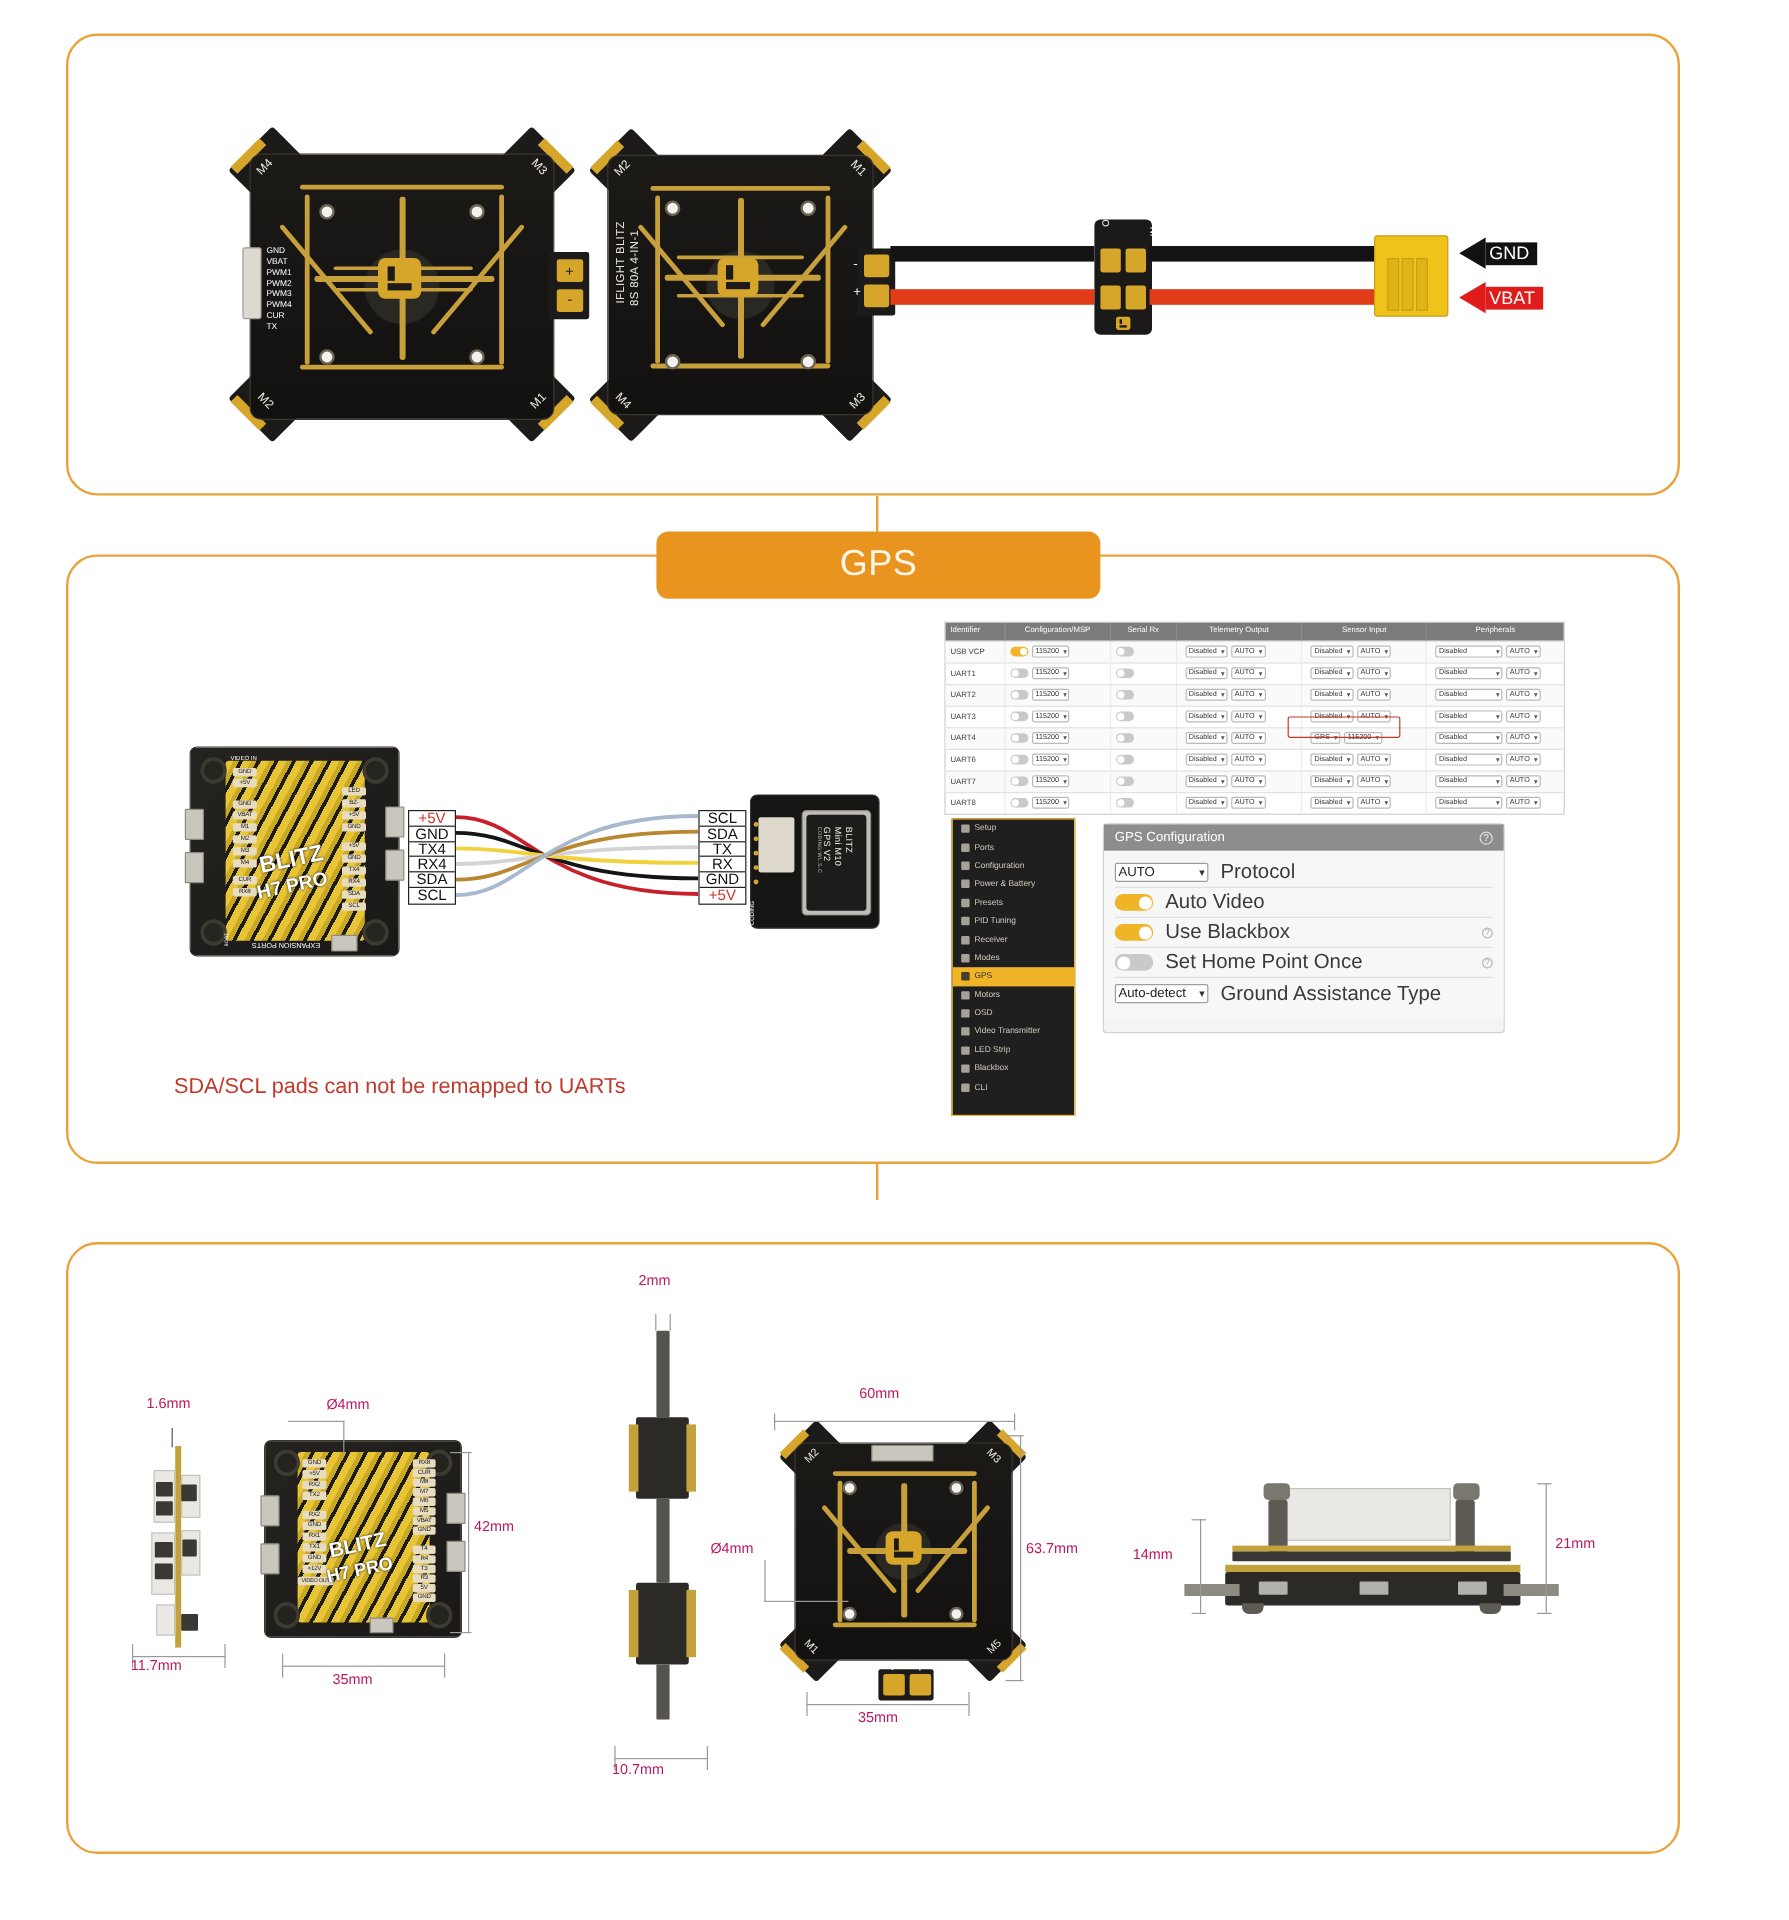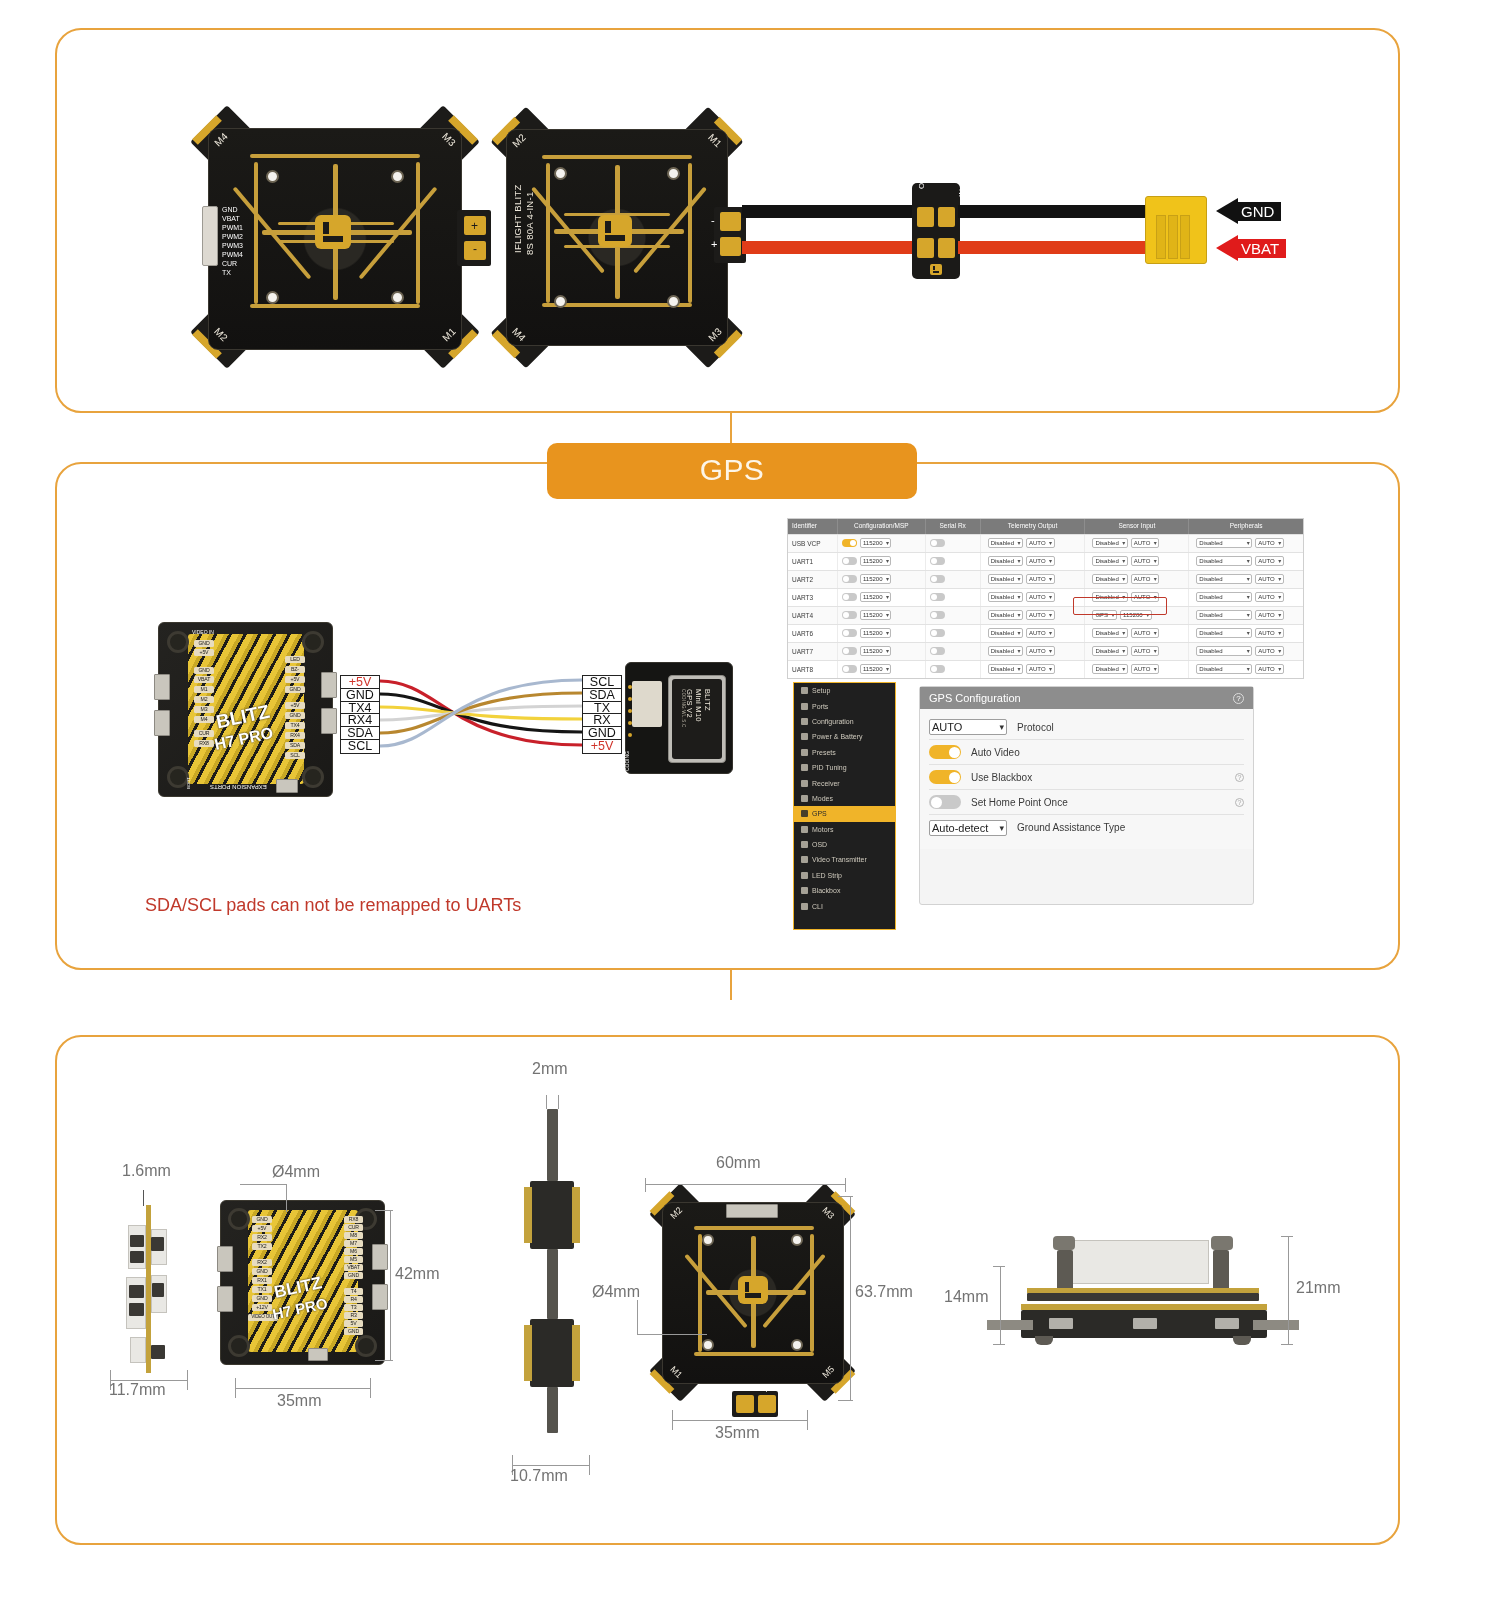--- a/index.html
+++ b/index.html
@@ -172,21 +172,21 @@
   }
   .gps-row:last-child { border-bottom:none; }
   .gps-sel {
     border:1px solid #9e9e9e; background:#fff; border-radius:2px;
     font-size:11px; color:#222; height:16px; width:78px;
     display:inline-flex; align-items:center; padding:0 2px;
     position:relative; justify-content:space-between;
   }
   .gps-sel span.cv { font-size:11px; }
   .gps-sel::after { content:"\25BE"; font-size:9px; color:#333; }
-  .gps-lbl { font-size:10px; color:#3a3a3a; }
+  .gps-lbl { font-size:17px; color:#3a3a3a; }
   .bigtgl {
     width:32px;height:14px;border-radius:8px;background:#c9c9c9;
     position:relative; flex:0 0 auto;
   }
   .bigtgl i { position:absolute;left:1.5px;top:1.5px;width:11px;height:11px;
               border-radius:50%;background:#fff; }
   .bigtgl.on { background:#f0b429; }
   .bigtgl.on i { left:auto; right:1.5px; }
   .helpdot {
     width:9px;height:9px;border-radius:50%;border:1px solid #b5b5b5;
@@ -204,21 +204,21 @@
   }
   .conn-box div:last-child { border-bottom:none; }
   .conn-box div.v5 { color:#d0332a; }
 
   .note-red {
     position:absolute; color:#c0392b; font-size:18px;
   }
 
   
   .dimtext {
-    position:absolute; color:#737373; font-size:16px; white-space:nowrap;
+    position:absolute; color:#be185d; font-size:12px; white-space:nowrap;
   }
   .dimline { position:absolute; background:#555; }
   .ext { position:absolute; background:#999; }
 
   .fc-board {
     position:absolute;
     background:linear-gradient(135deg,#242320 0%,#1a1917 100%);
     border-radius:6px; border:1px solid #3b382f;
   }
   .fc-yellow {
@@ -771,21 +771,21 @@
           <span class="bf-ico" style="display:inline-block;background:#bdb8ac;border-radius:1px;"></span>
           <span>Blackbox</span>
         </div>
         <div class="bf-item">
           <span class="bf-ico" style="display:inline-block;background:#bdb8ac;border-radius:1px;"></span>
           <span>CLI</span>
         </div>
       </div>
   </div>
 
-  <div class="gps-panel" style="left:919px;top:686px;width:335px;height:219px;">
+  <div class="gps-panel" style="left:919px;top:686px;width:335px;height:175px;">
     <div class="gps-panel-head">
       <span>GPS Configuration</span>
       <span style="width:11px;height:11px;border-radius:50%;border:1px solid #dcdcdc;font-size:8px;display:flex;align-items:center;justify-content:center;">?</span>
     </div>
     <div class="gps-body">
       <div class="gps-row">
         <div class="gps-sel">
           <span class="cv">AUTO</span>
         </div>
         <span class="gps-lbl">Protocol</span>

